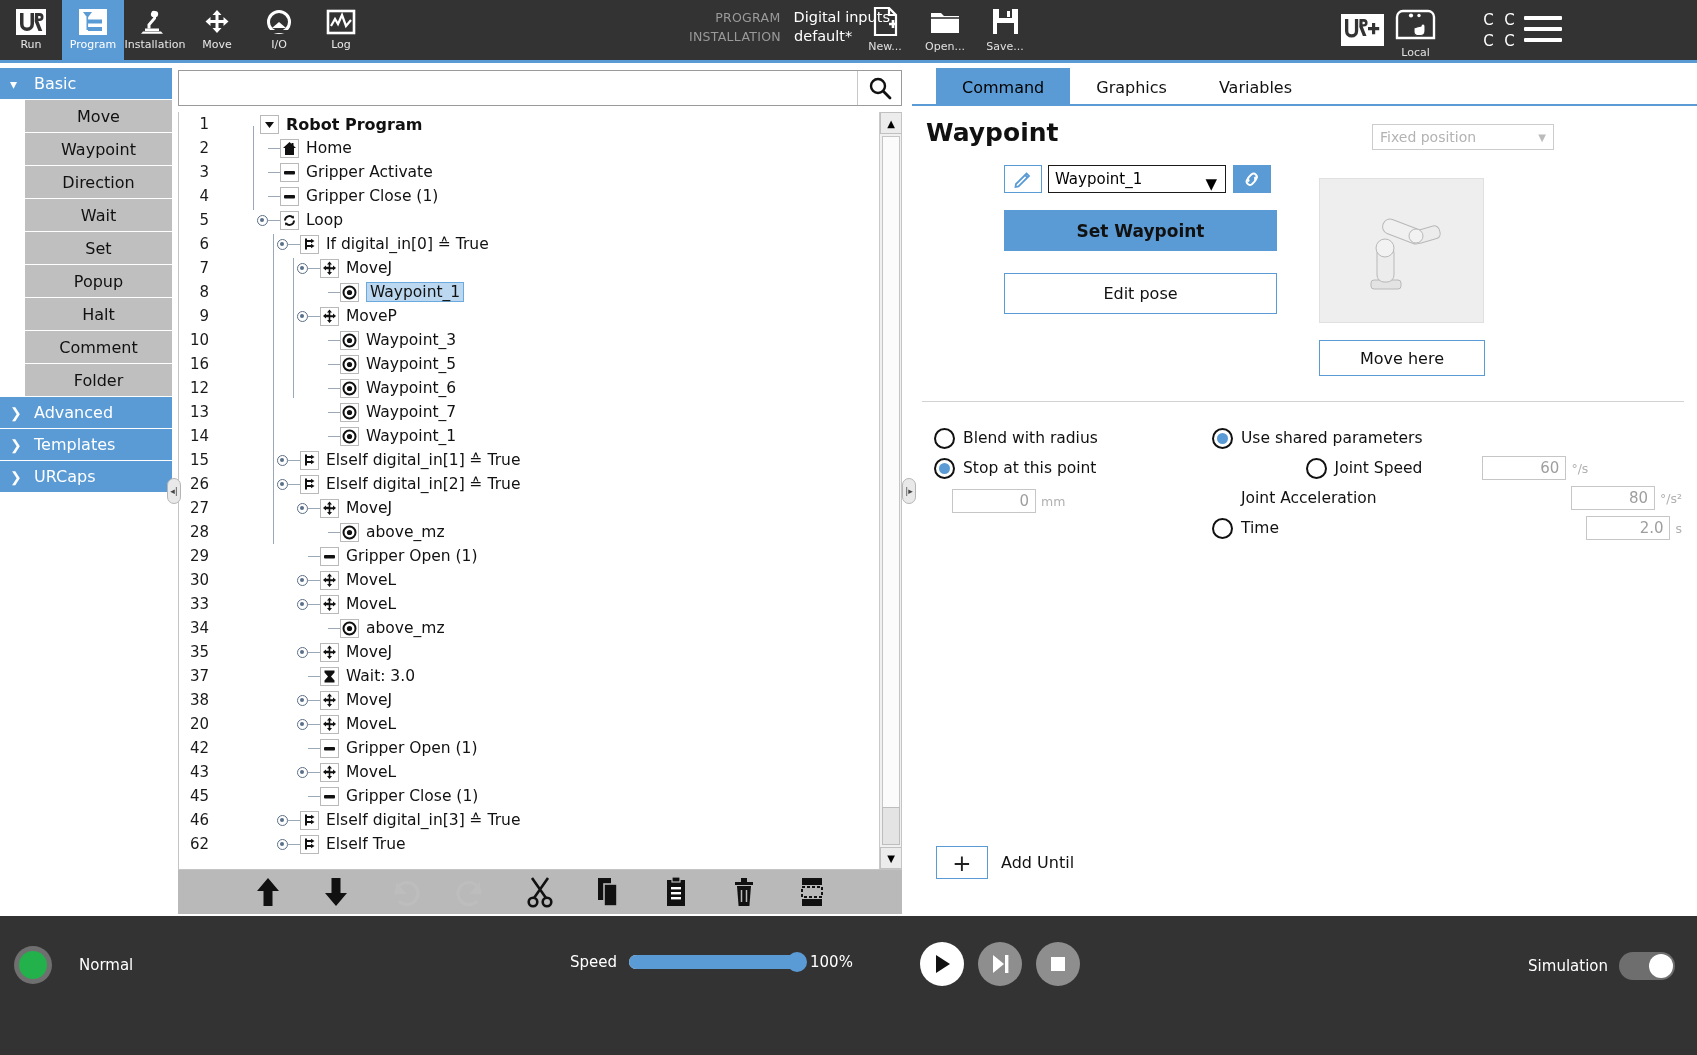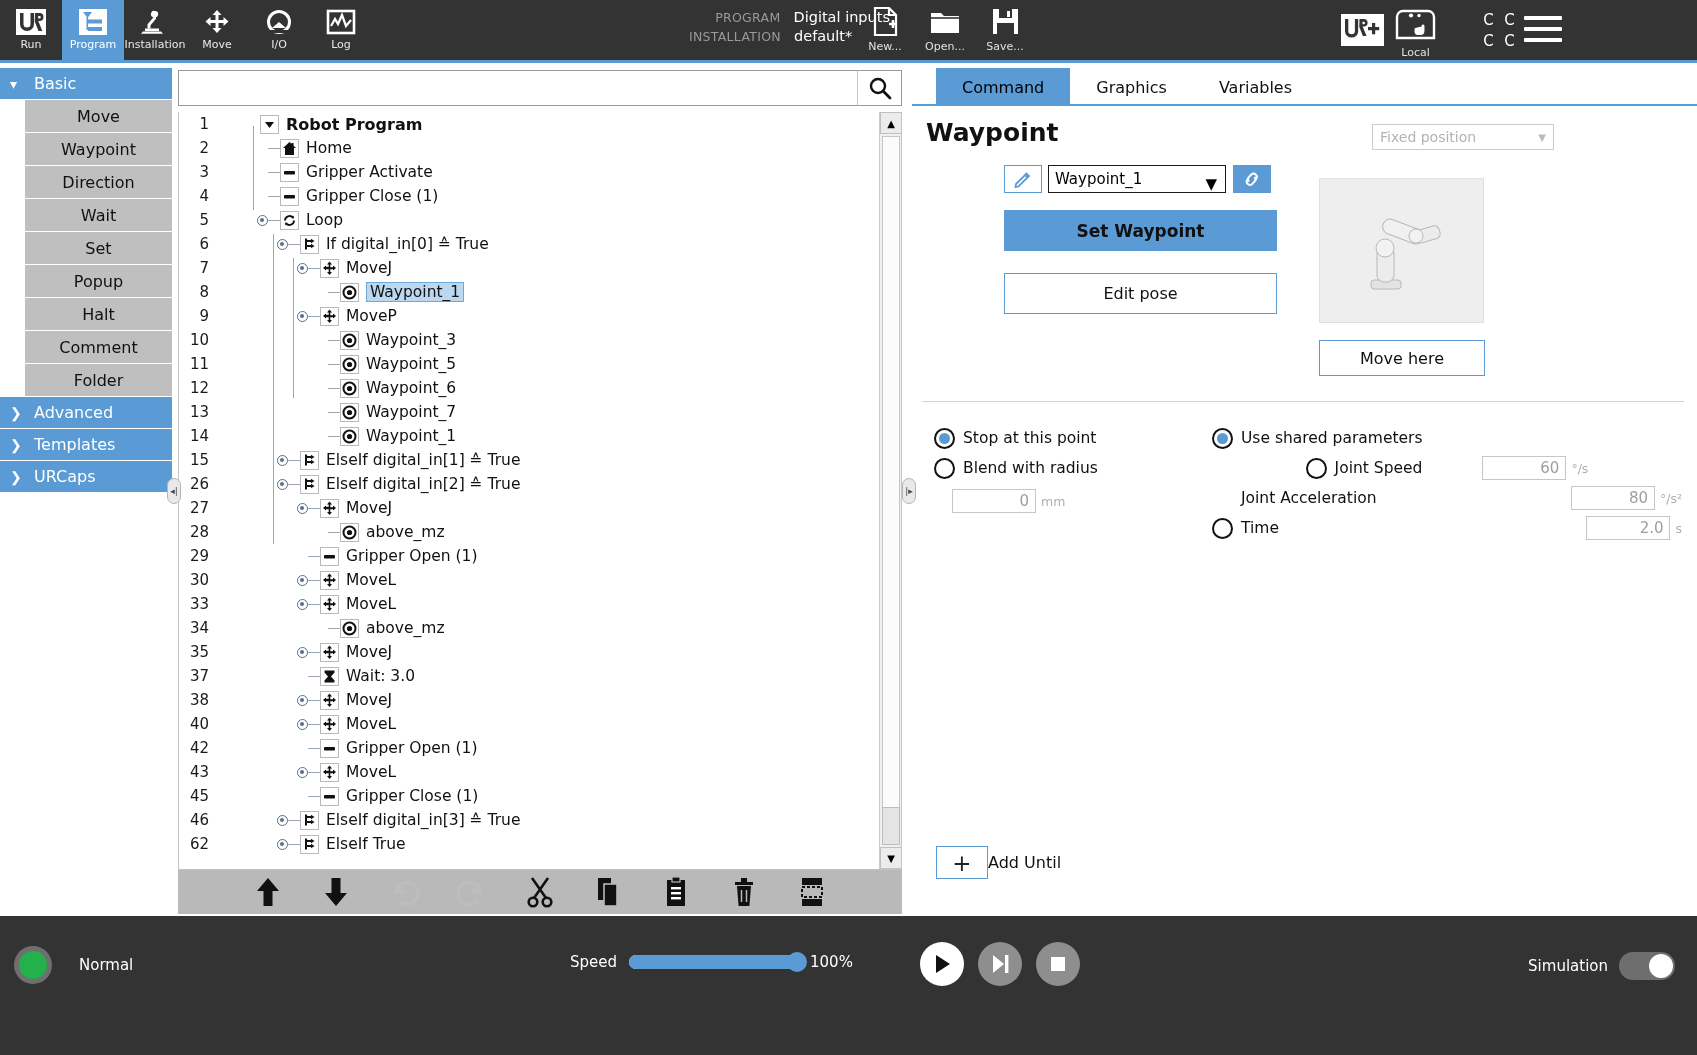--- a/index.html
+++ b/index.html
@@ -184,21 +184,21 @@
     font-size:15px; color:#9e9e9e; text-align:right; padding-right:6px;
     display:flex; align-items:center; justify-content:flex-end; font-family:inherit;
   }
   .unit { font-size:12.5px; color:#b0b0b0; margin-left:5px; }
   .inline-field { display:flex; align-items:center;margin-left:46px; }
   .plainlabel { font-size:15.5px; color:#111; }
 
   .adduntil { position:absolute; left:24px; top:778px; display:flex; align-items:center; }
   .adduntil .plusbox { width:52px; height:33px; border:1px solid #5b9bd5; background:#fff;
                        display:flex; align-items:center; justify-content:center; font-size:23px; color:#222; cursor:pointer; }
-  .adduntil .autxt { font-size:16px; color:#111; }
+  .adduntil .autxt { font-size:16px; margin-left:13px; color:#111; }
 
   
   .statusbar { position:absolute; left:0; top:916px; width:1697px; height:139px; background:#333333; }
   .st-normal { position:absolute; left:14px; top:30px; display:flex; align-items:center; }
   .st-led-outer { width:38px; height:38px; border-radius:50%; background:#6f6f6f;
                   display:flex; align-items:center; justify-content:center; }
   .st-led { width:28px; height:28px; border-radius:50%; background:#23b14c; }
   .st-normal-label { color:#fff; font-size:15px; margin-left:27px; }
 
   .st-speed { position:absolute; left:570px; top:37px; display:flex; align-items:center; }
@@ -560,21 +560,21 @@
           <span class="tdash"></span>
           <span class="ticon">
             <svg width="15" height="15" viewBox="0 0 15 15">
               <circle cx="7.5" cy="7.5" r="6" fill="none" stroke="#111" stroke-width="2"></circle>
               <circle cx="7.5" cy="7.5" r="2.6" fill="#111"></circle>
             </svg>
           </span>
           <span class="tlabel">Waypoint_3</span>
         </div>
         <div class="trow">
-          <span class="lineno">11</span>
+          <span class="lineno">16</span>
           <span class="tindent" style="width:100px"></span>
           <span class="tspacer" style="width:11px"></span>
           <span class="tdash"></span>
           <span class="ticon">
             <svg width="15" height="15" viewBox="0 0 15 15">
               <circle cx="7.5" cy="7.5" r="6" fill="none" stroke="#111" stroke-width="2"></circle>
               <circle cx="7.5" cy="7.5" r="2.6" fill="#111"></circle>
             </svg>
           </span>
           <span class="tlabel">Waypoint_5</span>
@@ -752,21 +752,21 @@
           <span class="tnode"></span>
           <span class="tdash"></span>
           <span class="ticon">
             <svg width="15" height="15" viewBox="0 0 15 15">
               <path d="M7.5 0.5 l2.5 3 h-1.7v2.7h2.7V4.5l3 2.5-3 2.5V8.2H8.3v2.7H10l-2.5 3-2.5-3h1.7V8.2H4v1.3L1 7l3-2.5v1.3h2.7V3.5H5z" fill="#111"></path>
             </svg>
           </span>
           <span class="tlabel">MoveJ</span>
         </div>
         <div class="trow">
-          <span class="lineno">40</span>
+          <span class="lineno">20</span>
           <span class="tindent" style="width:80px"></span>
           <span class="tnode"></span>
           <span class="tdash"></span>
           <span class="ticon">
             <svg width="15" height="15" viewBox="0 0 15 15">
               <path d="M7.5 0.5 l2.5 3 h-1.7v2.7h2.7V4.5l3 2.5-3 2.5V8.2H8.3v2.7H10l-2.5 3-2.5-3h1.7V8.2H4v1.3L1 7l3-2.5v1.3h2.7V3.5H5z" fill="#111"></path>
             </svg>
           </span>
           <span class="tlabel">MoveL</span>
         </div>
@@ -965,26 +965,26 @@
         </g>
       </svg>
     </div>
     <button class="btn-movehere">Move here</button>
 
     <div class="hr-sep"></div>
 
     <div class="params">
       <div class="colL">
         <div class="radio-row">
+          <span class="radio"></span>
+          <span class="radio-label">Blend with radius</span>
+        </div>
+        <div class="radio-row">
           <span class="radio on"></span>
           <span class="radio-label">Stop at this point</span>
-        </div>
-        <div class="radio-row">
-          <span class="radio"></span>
-          <span class="radio-label">Blend with radius</span>
         </div>
         <div class="inline-field" style="margin-left:18px; margin-top:6px;">
           <span class="numfield">0</span>
           <span class="unit">mm</span>
         </div>
       </div>
 
       <div class="colR">
         <div class="radio-row">
           <span class="radio on"></span>

